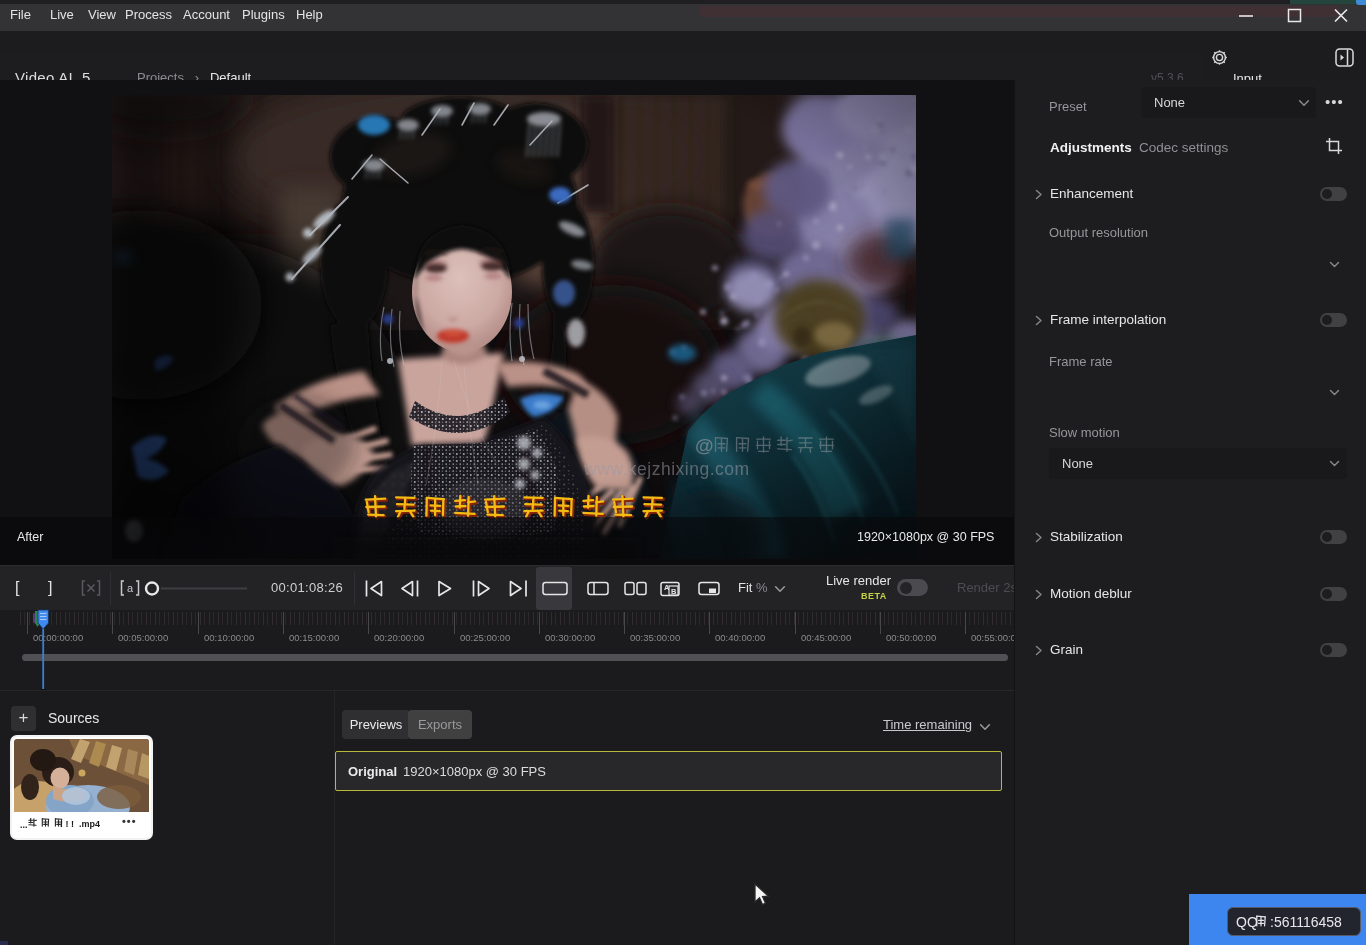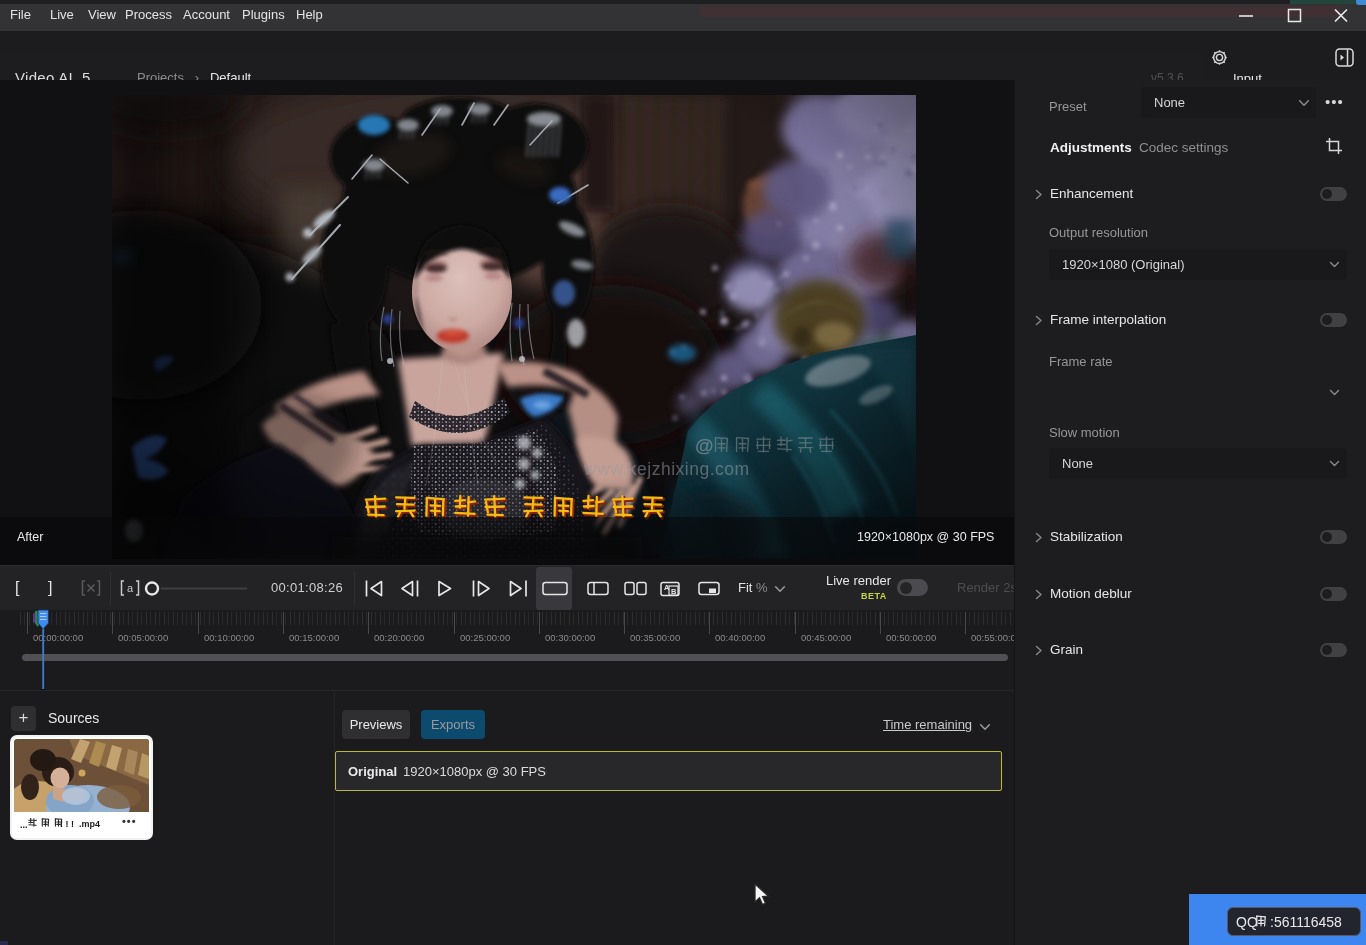--- a/index.html
+++ b/index.html
@@ -722,21 +722,21 @@
             <line x1="33.6" y1="1.3" x2="33.2" y2="8.1" stroke="#2a2a2a" stroke-width="1.15" stroke-linecap="round"></line>
             <line x1="28.7" y1="4.0" x2="32.3" y2="4.0" stroke="#2a2a2a" stroke-width="1.15" stroke-linecap="round"></line>
             <line x1="28.7" y1="6.3" x2="32.3" y2="6.3" stroke="#2a2a2a" stroke-width="1.15" stroke-linecap="round"></line>
             <line x1="30.5" y1="1.8" x2="30.5" y2="8.1" stroke="#2a2a2a" stroke-width="1.15" stroke-linecap="round"></line>
           </svg>
           <span style="position:absolute;left:48px;top:7px;font-size:9px">! ! !&nbsp; .mp4</span>
           <span style="position:absolute;left:110px;top:3px;font-size:11px;letter-spacing:1px;color:#333">•••</span>
         </div>
       </div>
       <div class="tab" style="left:342px;width:68px;background:#2f2f31;color:#e9e9eb;line-height:29px">Previews</div>
-      <div class="tab" style="left:421px;width:64px;background:#0c4a6e;line-height:29px">Exports</div>
+      <div class="tab" style="left:408px;width:64px;background:#404040;line-height:29px">Exports</div>
       <div id="tremain">Time remaining</div>
       <svg class="abs" style="left:979px;top:31px" width="12" height="10" viewBox="0 0 11 9">
         <path d="M1.5 2.5 L5.5 6.5 L9.5 2.5" fill="none" stroke="#9a9a9e" stroke-width="1.4" stroke-linecap="round" stroke-linejoin="round"></path>
       </svg>
       <div id="prow">
         <div class="t1">Original</div>
         <div class="t2">1920×1080px @ 30 FPS</div>
       </div>
     </div>
     <div id="sidebar">
@@ -757,23 +757,20 @@
 </g>
       </svg>
       <svg class="abs" style="left:20px;top:109px" width="8" height="11" viewBox="0 0 8 11">
         <path d="M1.5 1.5 L6 5.5 L1.5 9.5" fill="none" stroke="#85858a" stroke-width="1.5" stroke-linecap="round" stroke-linejoin="round"></path>
       </svg>
       <div class="sechead" style="left:35px;top:106px">Enhancement</div>
       <div class="toggle" style="top:107px">
         <div class="knob"></div>
       </div>
       <div class="slabel" style="left:34px;top:145px">Output resolution</div>
-      <div class="sdrop" style="top:169px">
-        <div class="dtext">1920×1080 (Original)</div>
-      </div>
       <svg class="abs" style="left:314px;top:180px" width="11" height="9" viewBox="0 0 11 9">
         <path d="M1.5 2.5 L5.5 6.5 L9.5 2.5" fill="none" stroke="#8a8a8e" stroke-width="1.4" stroke-linecap="round" stroke-linejoin="round"></path>
       </svg>
       <svg class="abs" style="left:20px;top:235px" width="8" height="11" viewBox="0 0 8 11">
         <path d="M1.5 1.5 L6 5.5 L1.5 9.5" fill="none" stroke="#85858a" stroke-width="1.5" stroke-linecap="round" stroke-linejoin="round"></path>
       </svg>
       <div class="sechead" style="left:35px;top:232px">Frame interpolation</div>
       <div class="toggle" style="top:233px">
         <div class="knob"></div>
       </div>

